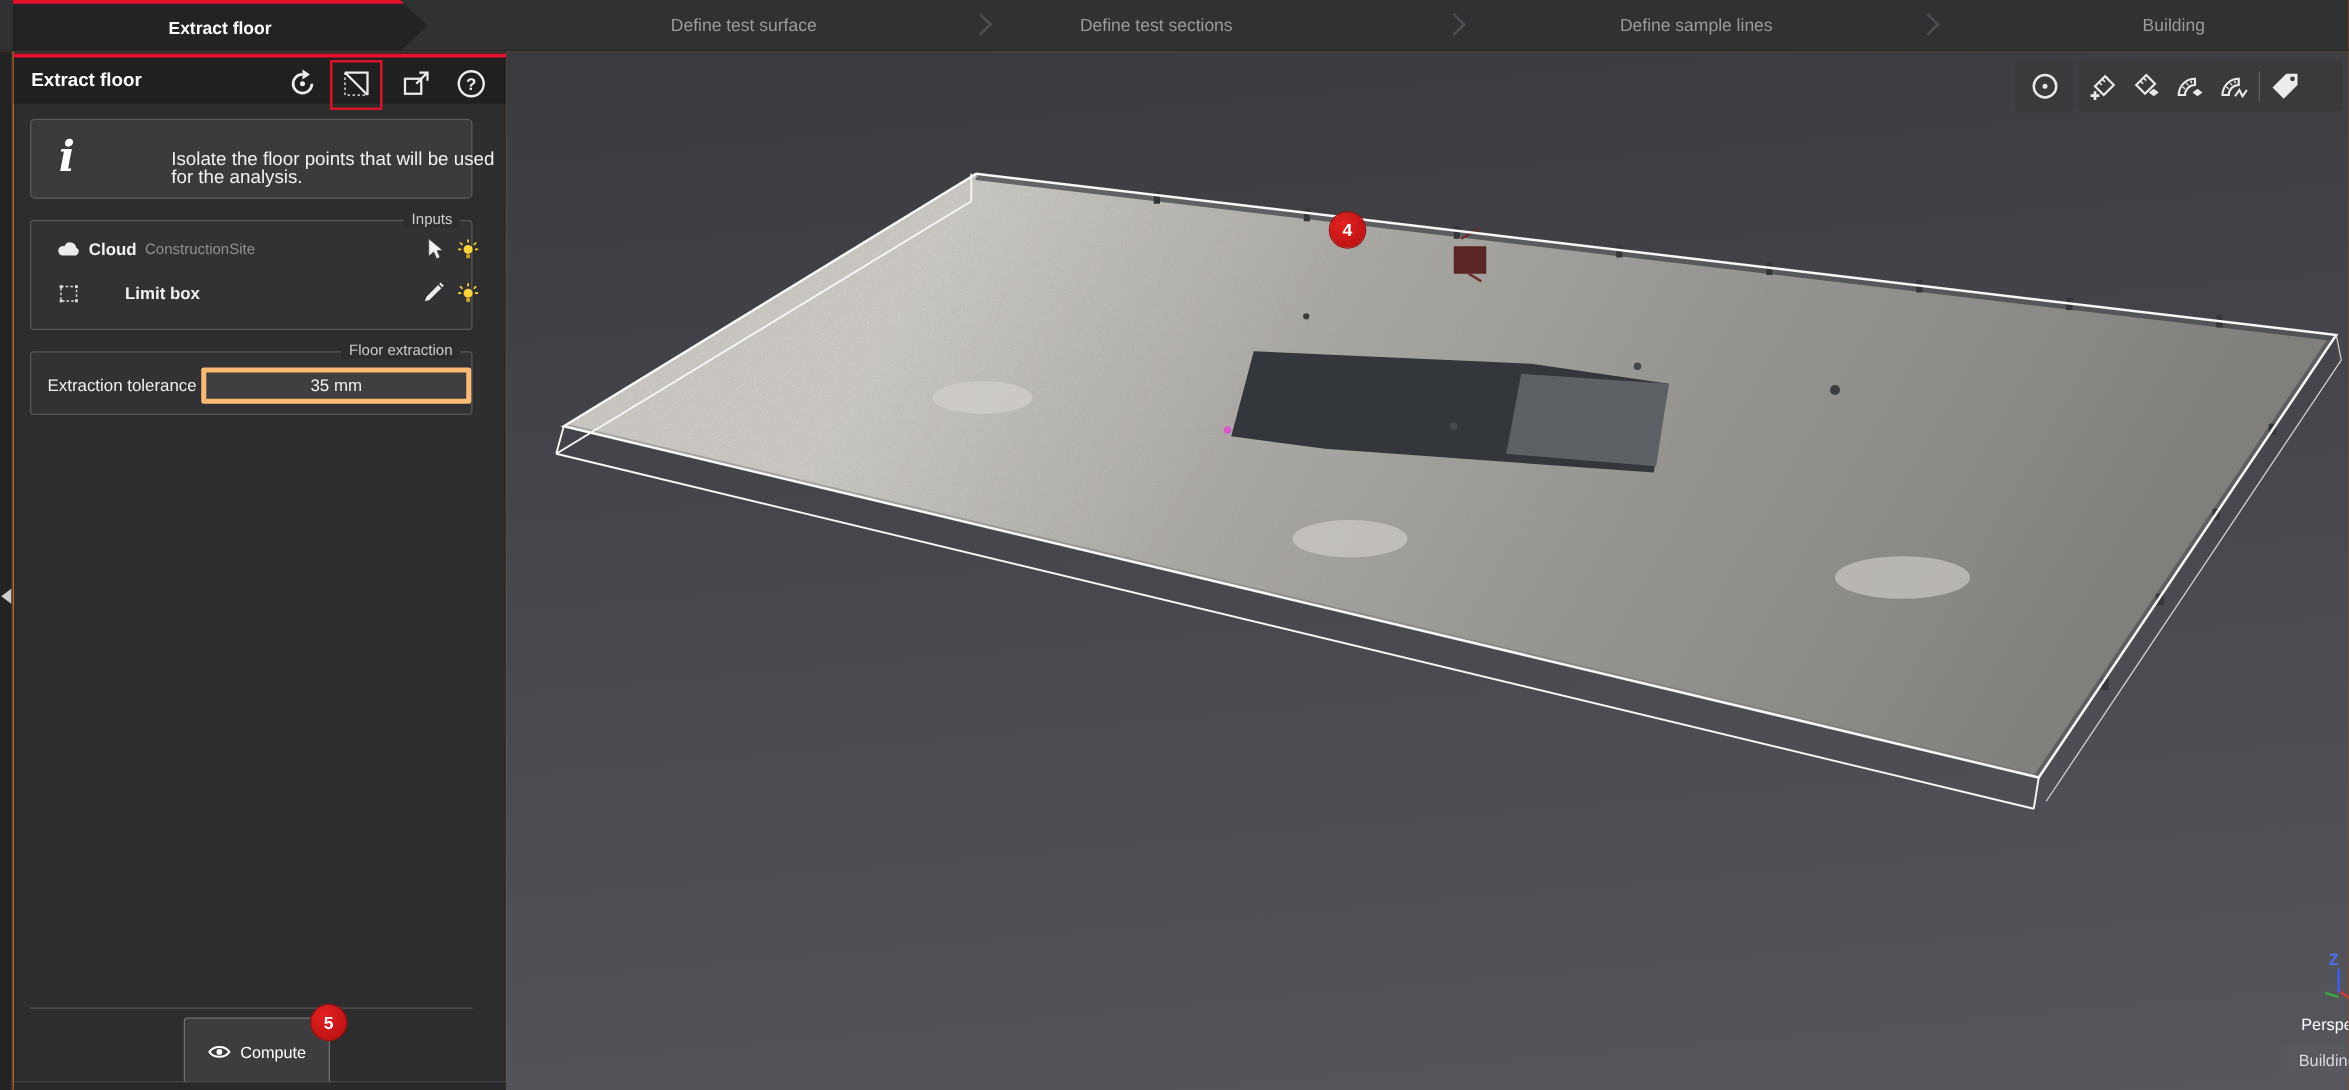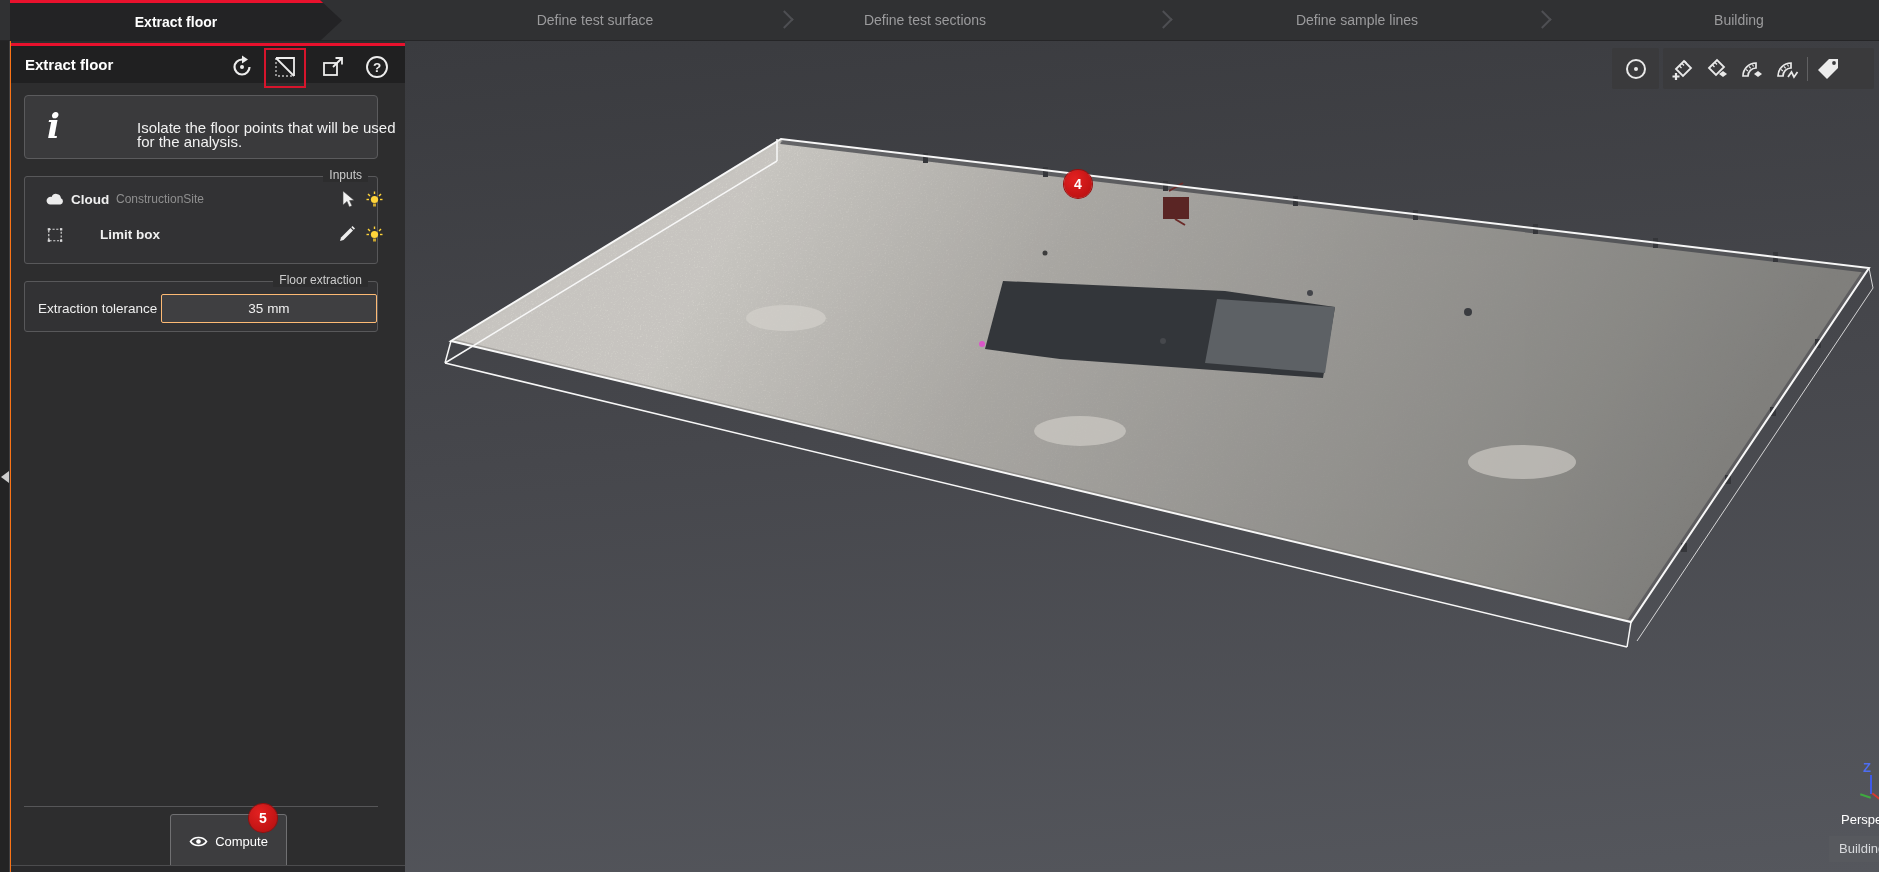--- a/index.html
+++ b/index.html
@@ -29,26 +29,26 @@
   .info-i{position:absolute;left:22px;top:11px;font-family:"DejaVu Serif",serif;font-style:italic;font-weight:bold;font-size:34px;color:#ffffff;line-height:38px;}
   .info-text{position:absolute;left:71px;top:25px;width:276px;color:#f1f1f1;font-size:15px;line-height:14px;margin-left:41px;}
 
   .fieldset{position:absolute;left:13px;width:354px;background:#323234;border:1px solid #58585a;border-radius:3px;}
   .legend{position:absolute;top:-9px;right:9px;padding:0 6px;background:#2d2d2e;color:#cccccc;font-size:12px;}
   .row-label{color:#f0f0f0;font-size:13.5px;font-weight:bold;}
   .row-value{color:#8f8f8f;font-size:12px;}
   .row-icon{position:absolute;left:20px;width:20px;height:16px;}
   .act-icon{position:absolute;width:18px;height:18px;display:flex;align-items:center;justify-content:center;cursor:pointer;}
 
-  .tol-field{position:absolute;left:136px;top:12px;width:216px;height:29px;background:#3f3f41;border:1px solid #fdba74;border-radius:2px;
+  .tol-field{position:absolute;left:136px;top:12px;width:216px;height:29px;background:#3f3f41;border:4px solid #fdba74;border-radius:2px;
     color:#f0f0f0;font-size:13.5px;display:flex;align-items:center;justify-content:center;cursor:text;}
 
   .sep1{position:absolute;left:13px;top:723px;width:354px;height:1px;background:#565658;}
   .btn{background:#3d3d3f;border:1px solid #707072;border-radius:3px;color:#ffffff;display:flex;align-items:center;justify-content:center;cursor:pointer;}
-  .compute-btn{position:absolute;left:136px;top:731px;width:117px;height:54px;font-size:13px;gap:7px;margin-left:23px;}
+  .compute-btn{position:absolute;left:136px;top:731px;width:117px;height:54px;font-size:13px;gap:7px;}
   .badge{position:absolute;width:28px;height:28px;border-radius:50%;background:radial-gradient(circle at 38% 32%,#e32121,#b30e0e);
     color:#ffffff;font-weight:bold;font-size:14px;display:flex;align-items:center;justify-content:center;box-shadow:0 0 0 1px #9c0c0c;}
   .sep2{position:absolute;left:0;top:782px;width:394px;height:1px;background:#4c4c4e;}
   .footer{position:absolute;left:0;top:783px;width:394px;height:39px;background:#29292b;}
 
   
   .viewport{position:absolute;left:405px;top:41px;width:1474px;height:831px;overflow:hidden;
     background:linear-gradient(175deg,#3a3b3f 0%,#46474c 45%,#55575d 100%);cursor:grab;}
   .vbadge{left:659px;top:129px;}
   .toolbar-seg{position:absolute;top:7px;height:41px;background:#3a3a3c;border-radius:2px;display:flex;align-items:center;}

